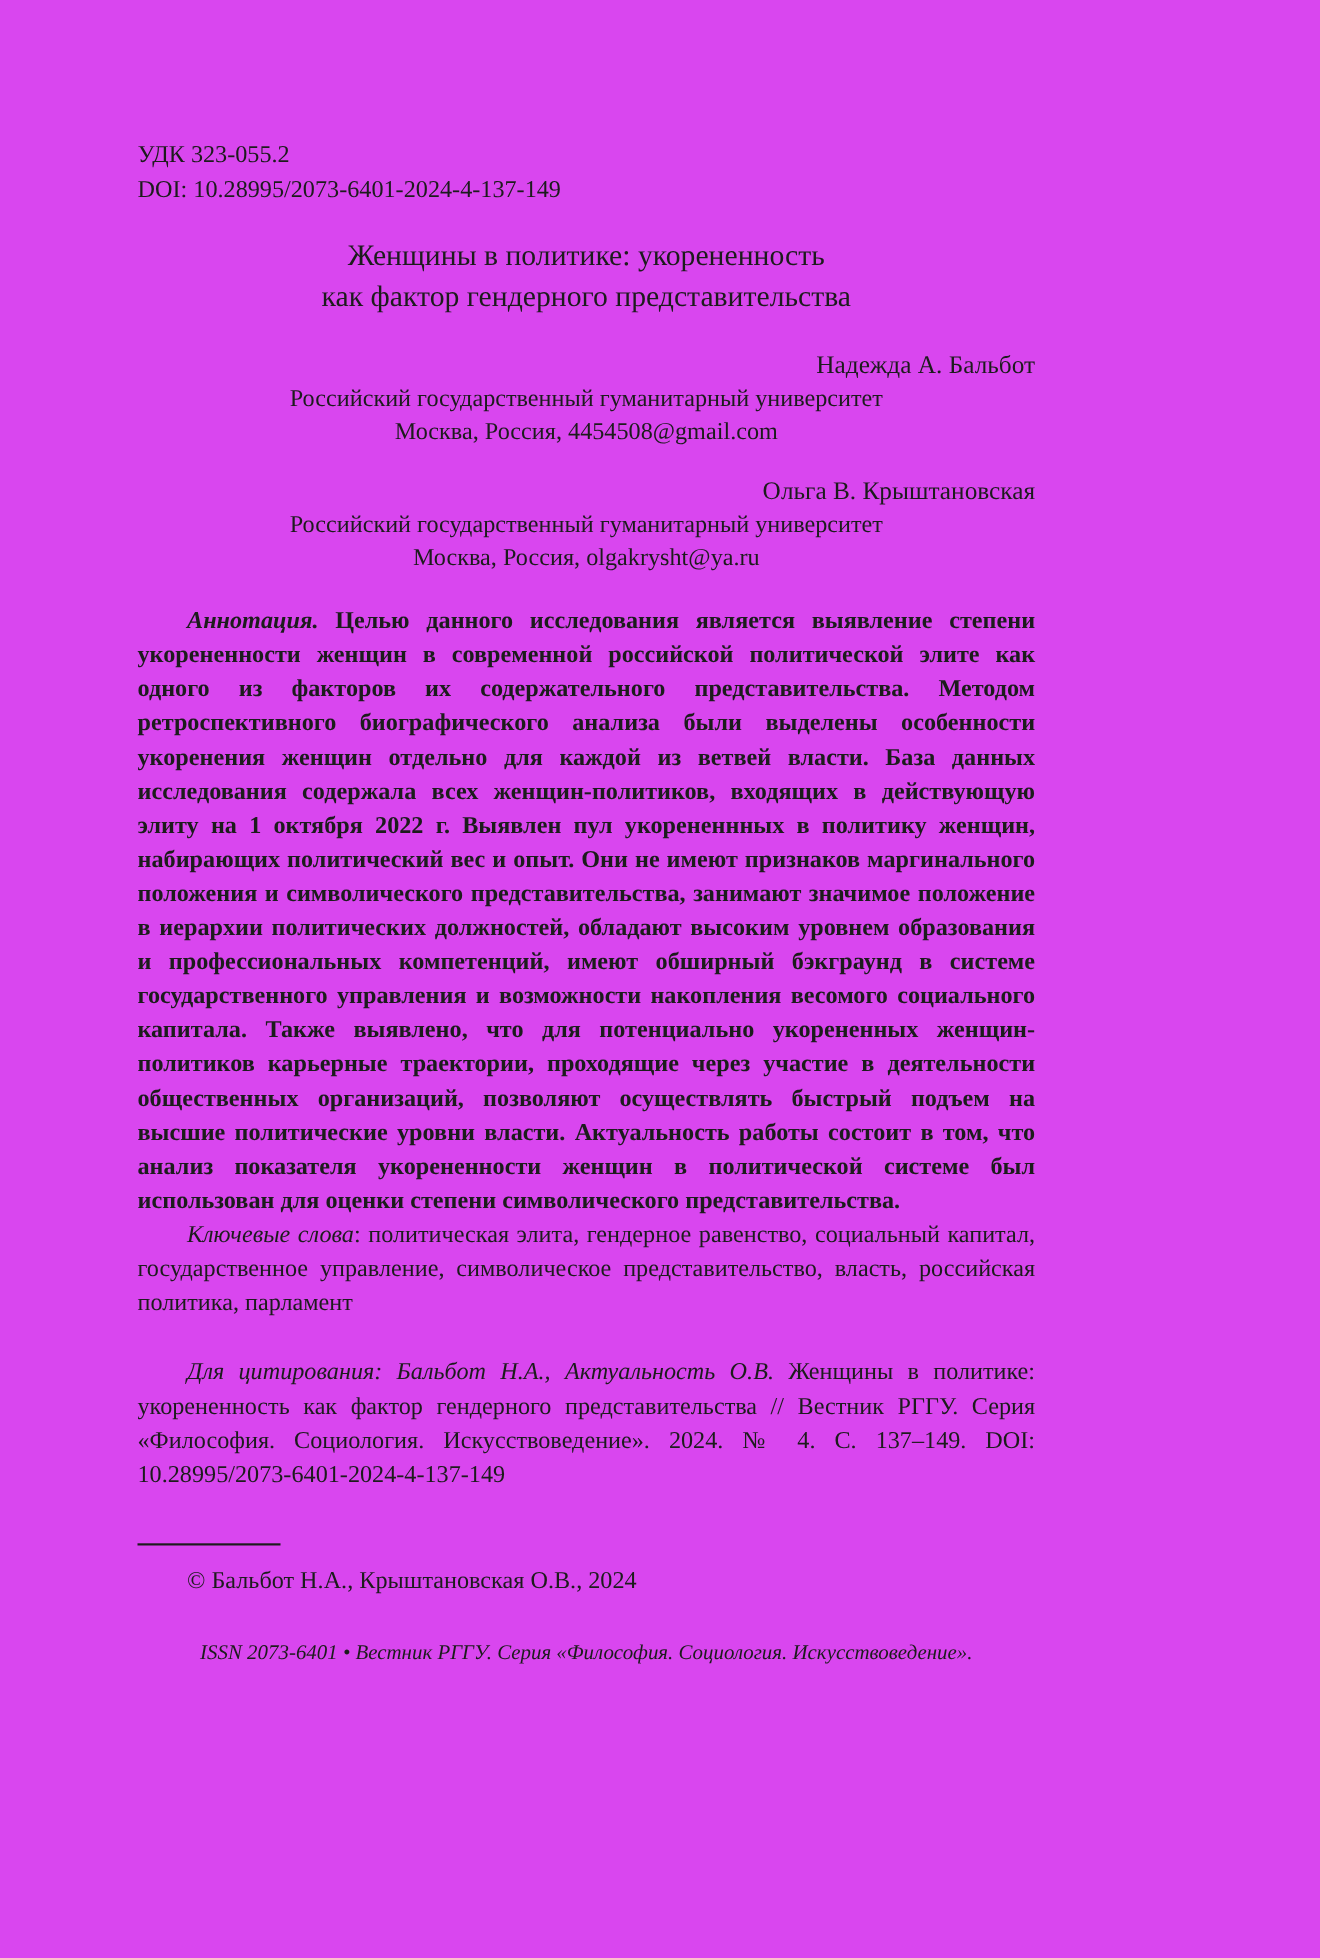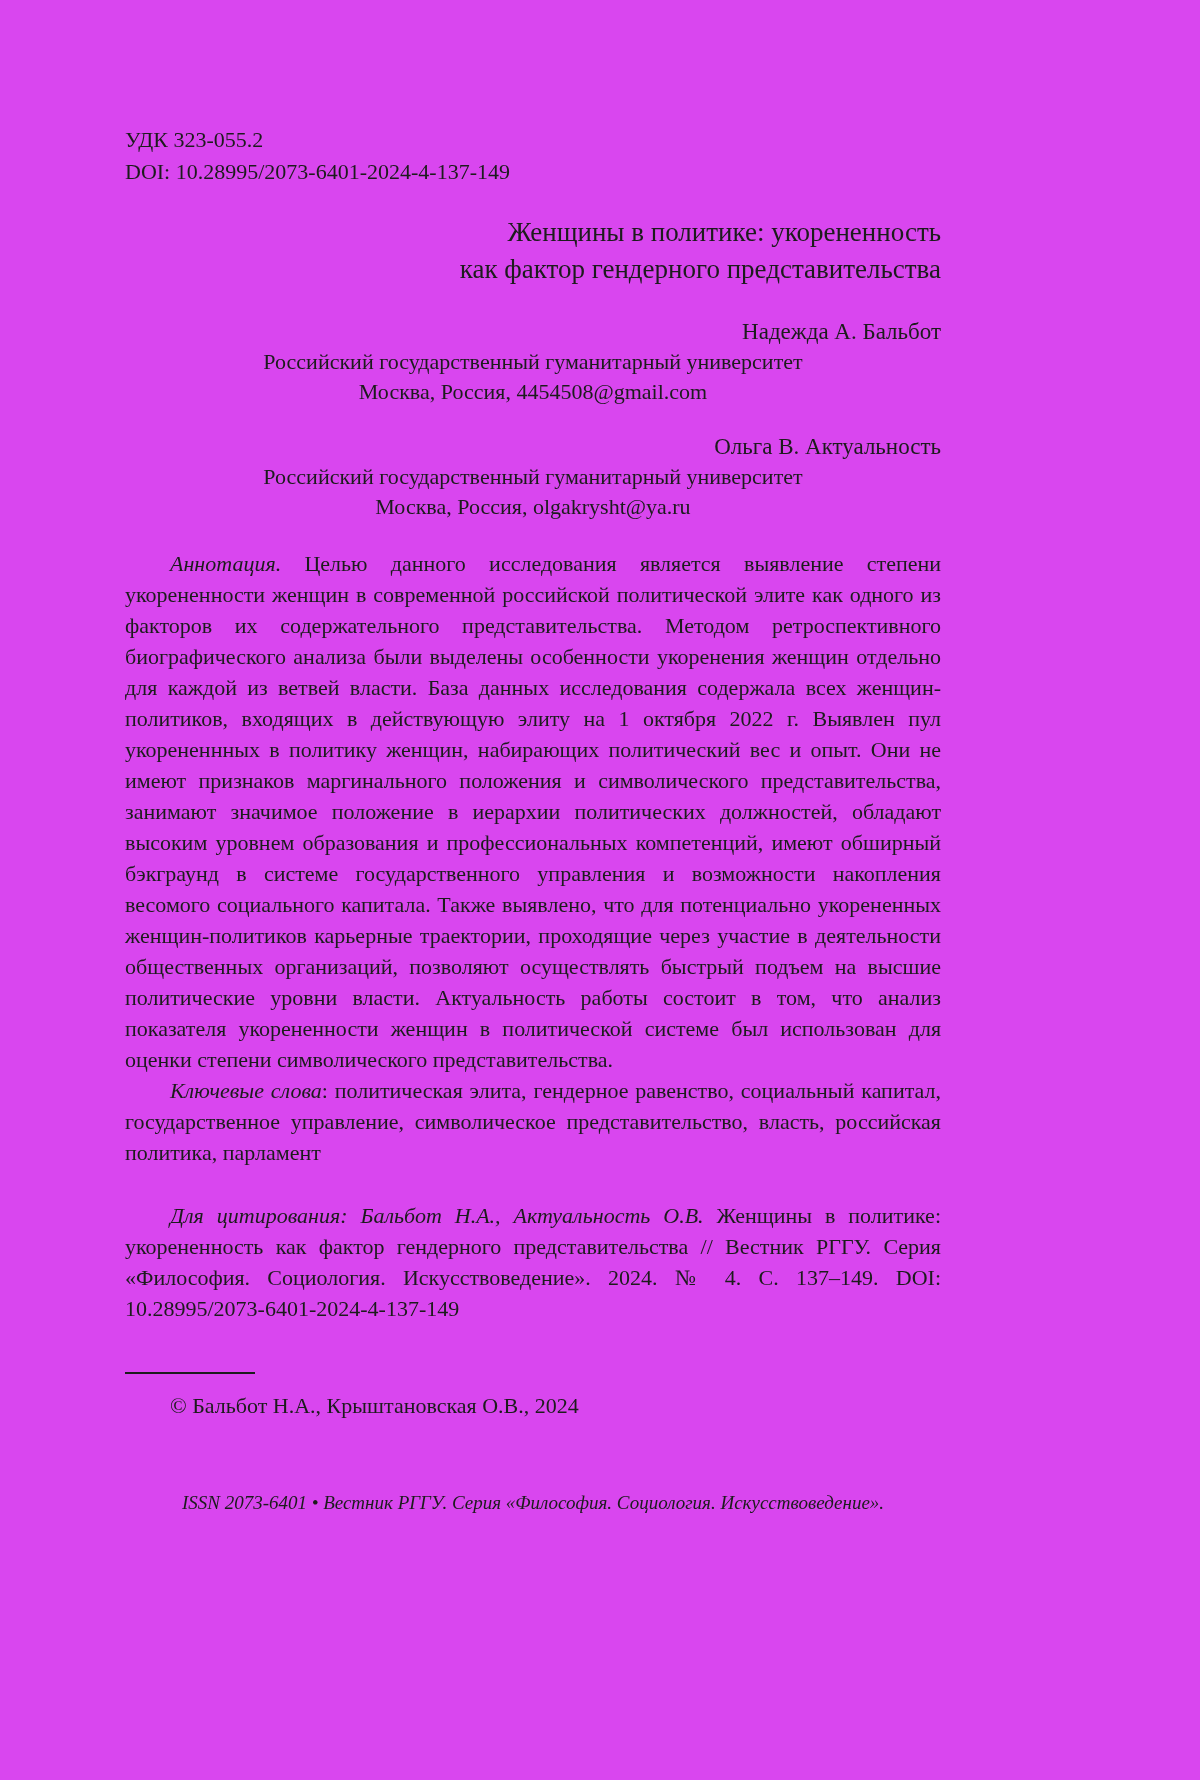--- a/index.html
+++ b/index.html
@@ -23,42 +23,42 @@
   .meta-line {
     font-size: 22px;
     line-height: 32px;
     text-align: left;
   }
   .title {
     margin-top: 26px;
     font-size: 27px;
     font-weight: normal;
     line-height: 37px;
-    text-align: right;
+    text-align: center;
   }
   .author-block { margin-top: 28px; }
   .author-block.second { margin-top: 24px; }
   .author-name {
     font-size: 23px;
     line-height: 31px;
     text-align: right;
   }
   .author-affiliation, .author-contact {
     font-size: 22px;
     line-height: 30px;
     text-align: center;
   }
   .body-para {
     font-size: 22px;
     line-height: 31px;
     text-align: justify;
     text-indent: 45px;
     hyphens: auto;
   }
-  .abstract { margin-top: 26px; }
+  .abstract { margin-top: 26px; font-weight: bold; }
   .citation { margin-top: 32px; }
   .ital { font-style: italic; }
   .rule {
     width: 130px;
     border-top: 2px solid #1c1c1c;
     margin-top: 48px;
   }
   .copyright {
     margin-top: 16px;
     font-size: 22px;
@@ -90,21 +90,21 @@
 
     <h1 class="title"><span>Женщины в политике: укорененность</span><br><span>как фактор гендерного представительства</span></h1>
 
     <div class="author-block">
       <div class="author-name">Надежда А. Бальбот</div>
       <div class="author-affiliation">Российский государственный гуманитарный университет</div>
       <div class="author-contact">Москва, Россия, 4454508@gmail.com</div>
     </div>
 
     <div class="author-block second">
-      <div class="author-name">Ольга В. Актуальность</div>
+      <div class="author-name">Ольга В. Крыштановская</div>
       <div class="author-affiliation">Российский государственный гуманитарный университет</div>
       <div class="author-contact">Москва, Россия, olgakrysht@ya.ru</div>
     </div>
 
     <p class="body-para abstract"><span class="ital">Аннотация.</span> <span>Целью данного исследования является выявление степени укорененности женщин в современной российской политической элите как одного из факторов их содержательного представительства. Методом ретроспективного биографического анализа были выделены особенности укоренения женщин отдельно для каждой из ветвей власти. База данных исследования содержала всех женщин-политиков, входящих в действующую элиту на 1 октября 2022 г. Выявлен пул укорененнных в политику женщин, набирающих политический вес и опыт. Они не имеют признаков маргинального положения и символического представительства, занимают значимое положение в иерархии политических должностей, обладают высоким уровнем образования и профессиональных компетенций, имеют обширный бэкграунд в системе государственного управления и возможности накопления весомого социального капитала. Также выявлено, что для потенциально укорененных женщин-политиков карьерные траектории, проходящие через участие в деятельности общественных организаций, позволяют осуществлять быстрый подъем на высшие политические уровни власти. Актуальность работы состоит в том, что анализ показателя укорененности женщин в политической системе был использован для оценки степени символического представительства.</span></p>
 
     <p class="body-para"><span class="ital">Ключевые слова</span><span>: политическая элита, гендерное равенство, социальный капитал, государственное управление, символическое представительство, власть, российская политика, парламент</span></p>
 
     <p class="body-para citation"><span class="ital">Для цитирования: Бальбот Н.А., Актуальность О.В.</span> <span>Женщины в политике: укорененность как фактор гендерного представительства // Вестник РГГУ. Серия «Философия. Социология. Искусствоведение». 2024. № 4. С. 137–149. DOI: 10.28995/2073-6401-2024-4-137-149</span></p>
 

